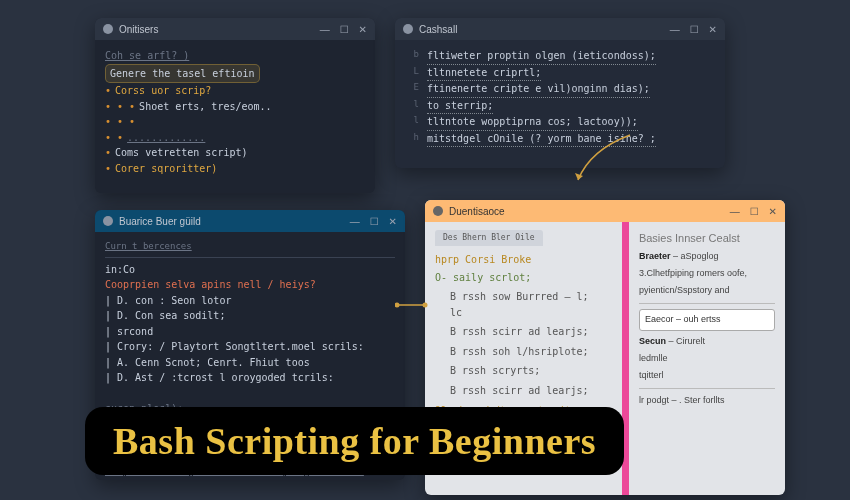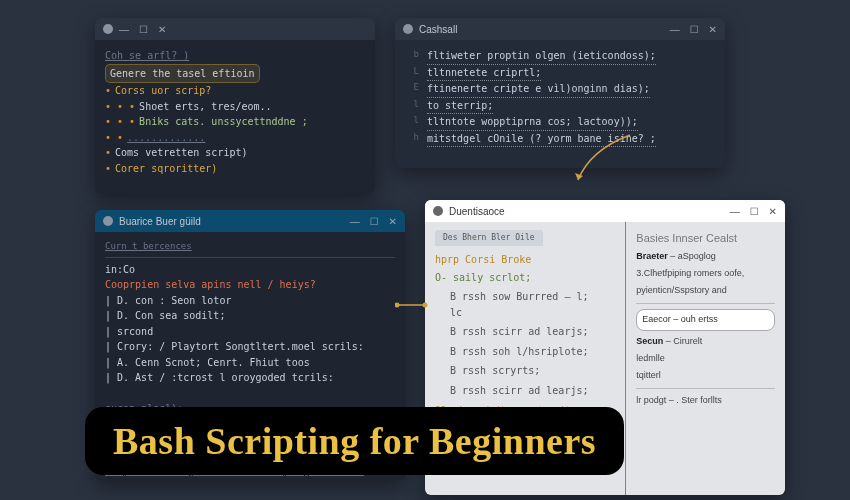--- a/index.html
+++ b/index.html
@@ -55,33 +55,33 @@
   .dot { color: #d89030; margin-right: 4px; }
   .hl-box { background: rgba(200,160,60,0.15); border: 1px solid rgba(200,160,60,0.4); border-radius: 5px; padding: 1px 4px; display: inline-block; }
   .uline { border-bottom: 1px dotted #808890; }
 
   
   #w1 { top: 18px; left: 95px; width: 280px; height: 175px; }
   #w2 { top: 18px; left: 395px; width: 330px; height: 150px; background: #232a38; }
   #w3 { top: 210px; left: 95px; width: 310px; height: 270px; }
   #w4 { top: 200px; left: 425px; width: 360px; height: 295px; background: #e2e4e8; }
 
-  #w4 .titlebar { background: #ffffff; color: #333; justify-content: space-between; }
+  #w4 .titlebar { background: #fdba74; color: #333; justify-content: space-between; }
   #w4 .content { color: #333; display: flex; padding: 0; height: calc(100% - 22px); }
-  #w4 .left { flex: 1.3; padding: 8px 10px; border-right: 1px solid #ec4899; }
+  #w4 .left { flex: 1.3; padding: 8px 10px; border-right: 7px solid #ec4899; }
   #w4 .right { flex: 1; padding: 8px 10px; font-family: 'Segoe UI', Arial, sans-serif; font-size: 9px; color: #444; }
   #w4 .tab-row { display: flex; gap: 4px; margin-bottom: 6px; }
   #w4 .tab { background: #d0d4db; padding: 2px 8px; border-radius: 3px 3px 0 0; font-size: 8px; color: #555; }
   #w4 .yhead { color: #b88820; font-size: 10px; margin-bottom: 2px; }
   #w4 .ghead { color: #608040; font-size: 10px; margin-bottom: 4px; }
   #w4 .cline { color: #555; font-size: 10px; margin: 4px 15px; }
   #w4 .foot { color: #b88820; font-size: 9px; margin-top: 6px; }
   #w4 .right-item { margin: 3px 0; }
   #w4 .right-item b { color: #222; }
-  #w4 .input-like { background: #fff; border: 1px solid #aaa; border-radius: 8px; padding: 3px 5px; font-size: 9px; color: #333; margin: 4px 0; }
+  #w4 .input-like { background: #fff; border: 1px solid #aaa; border-radius: 3px; padding: 3px 5px; font-size: 9px; color: #333; margin: 4px 0; }
   #w4 .sep { border-top: 1px solid #bbb; margin: 5px 0; }
 
   #banner {
     position: absolute;
     bottom: 25px;
     left: 85px;
     background: #000;
     color: #eac143;
     font-family: Georgia, 'Times New Roman', serif;
     font-weight: bold;
@@ -99,20 +99,21 @@
   }
   #arrow1 { top: 130px; left: 570px; width: 80px; height: 60px; }
   #arrow2 { top: 300px; left: 395px; width: 40px; height: 10px; }
 </style>
 </head>
 <body>
 
 <div id="w1" class="window">
   <div class="titlebar">
     <span class="tb-icon"></span>
+    <span class="tb-title">Onitisers</span>
     <div class="tb-controls">
       <span class="tb-btn">—</span>
       <span class="tb-btn">☐</span>
       <span class="tb-btn">✕</span>
     </div>
   </div>
   <div class="content" id="w1-content">
       <div class="ln">
         <span class="cm">Coh  se arfl? )</span>
       </div>
@@ -122,21 +123,20 @@
       <div class="ln">
         <span class="dot">•    </span>
         <span class="kw">Corss uor scrip?</span>
       </div>
       <div class="ln">
         <span class="dot">• • •   </span>
         <span class="">Shoet erts, tres/eom..</span>
       </div>
       <div class="ln">
         <span class="dot">• • •   </span>
-        <span class="str">Bniks cats. unssycettnddne ;</span>
       </div>
       <div class="ln">
         <span class="dot">• •       </span>
         <span class="cm">.............</span>
       </div>
       <div class="ln">
         <span class="dot">•    </span>
         <span class="">Coms vetretten script)</span>
       </div>
       <div class="ln">

